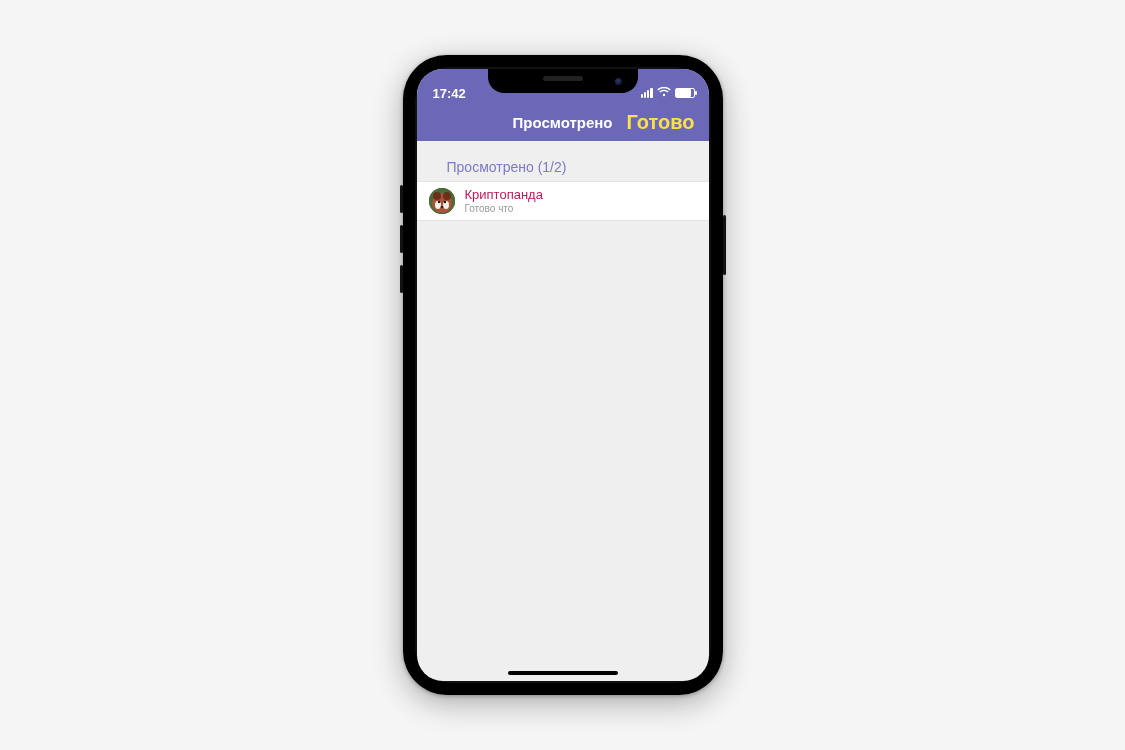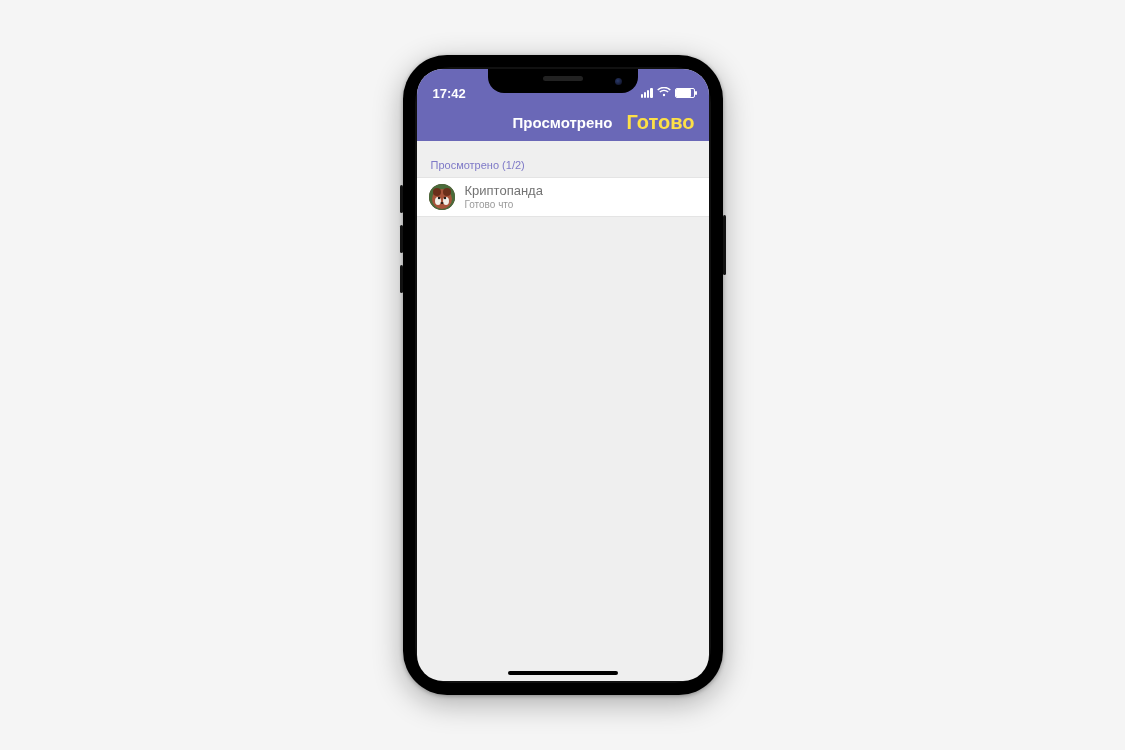--- a/index.html
+++ b/index.html
@@ -94,41 +94,41 @@
   .navbar .title{
     font-size:15px;font-weight:600;
   }
   .navbar .done{
     position:absolute;right:14px;top:50%;transform:translateY(-50%);
     font-size:20px;font-weight:600;color:#fde047;
     cursor:pointer;
   }
   
   .section-header{
-    padding:18px 14px 6px 14px;
-    font-size:11px;
+    padding:18px 14px 6px 30px;
+    font-size:14px;
     color:var(--purple-text);
     background:var(--body-bg);
   }
   .row{
     display:flex;align-items:center;
     background:var(--row-bg);
     border-top:1px solid var(--row-border);
     border-bottom:1px solid var(--row-border);
     padding:6px 12px;
     gap:10px;
   }
   .avatar{
     width:26px;height:26px;border-radius:50%;
     flex:0 0 auto;overflow:hidden;
     background:#5a3a2a;
   }
   .avatar svg{width:100%;height:100%;display:block;}
   .row-text{display:flex;flex-direction:column;line-height:1.15;}
-  .row-name{font-size:13px;color:#737373;}
+  .row-name{font-size:13px;color:#be185d;}
   .row-sub{font-size:10px;color:var(--muted);}
   .home-indicator{
     position:absolute;bottom:6px;left:50%;transform:translateX(-50%);
     width:110px;height:4px;background:#000;border-radius:3px;
   }
   
   .sig{display:inline-flex;align-items:flex-end;gap:1px;}
   .sig i{display:block;width:2.2px;background:#fff;border-radius:1px;}
   .sig i:nth-child(1){height:4px;}
   .sig i:nth-child(2){height:6px;}

